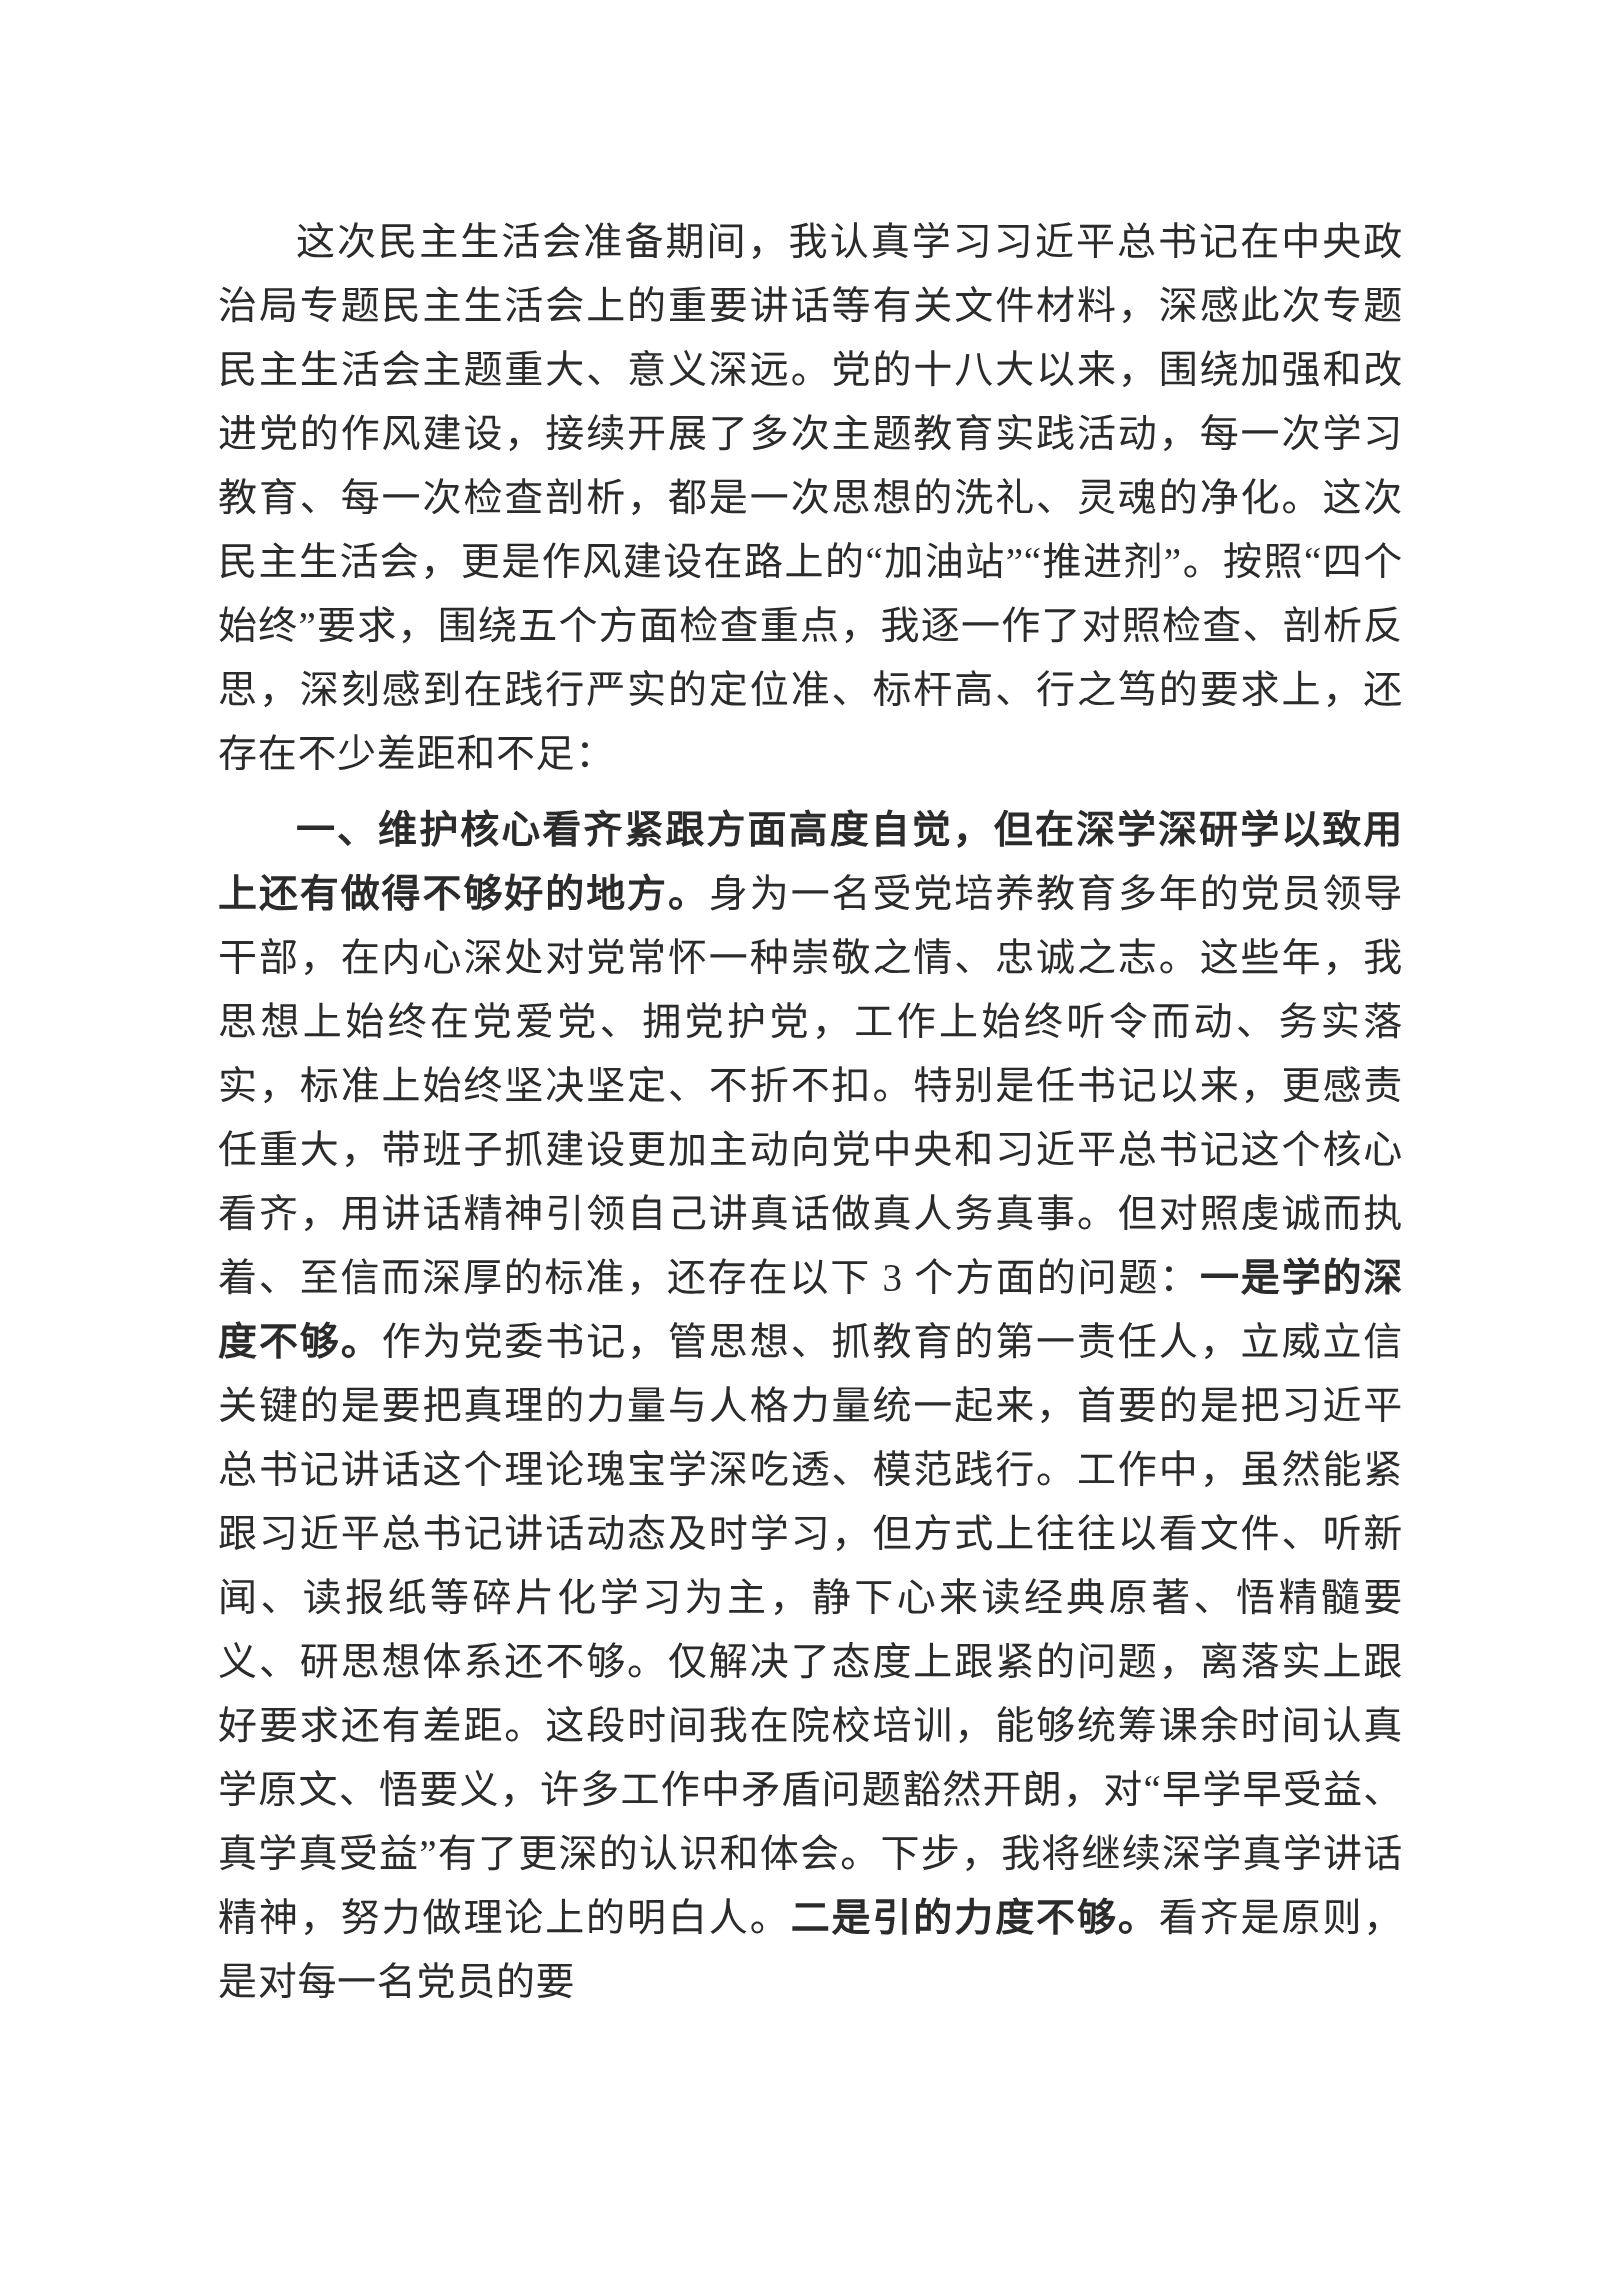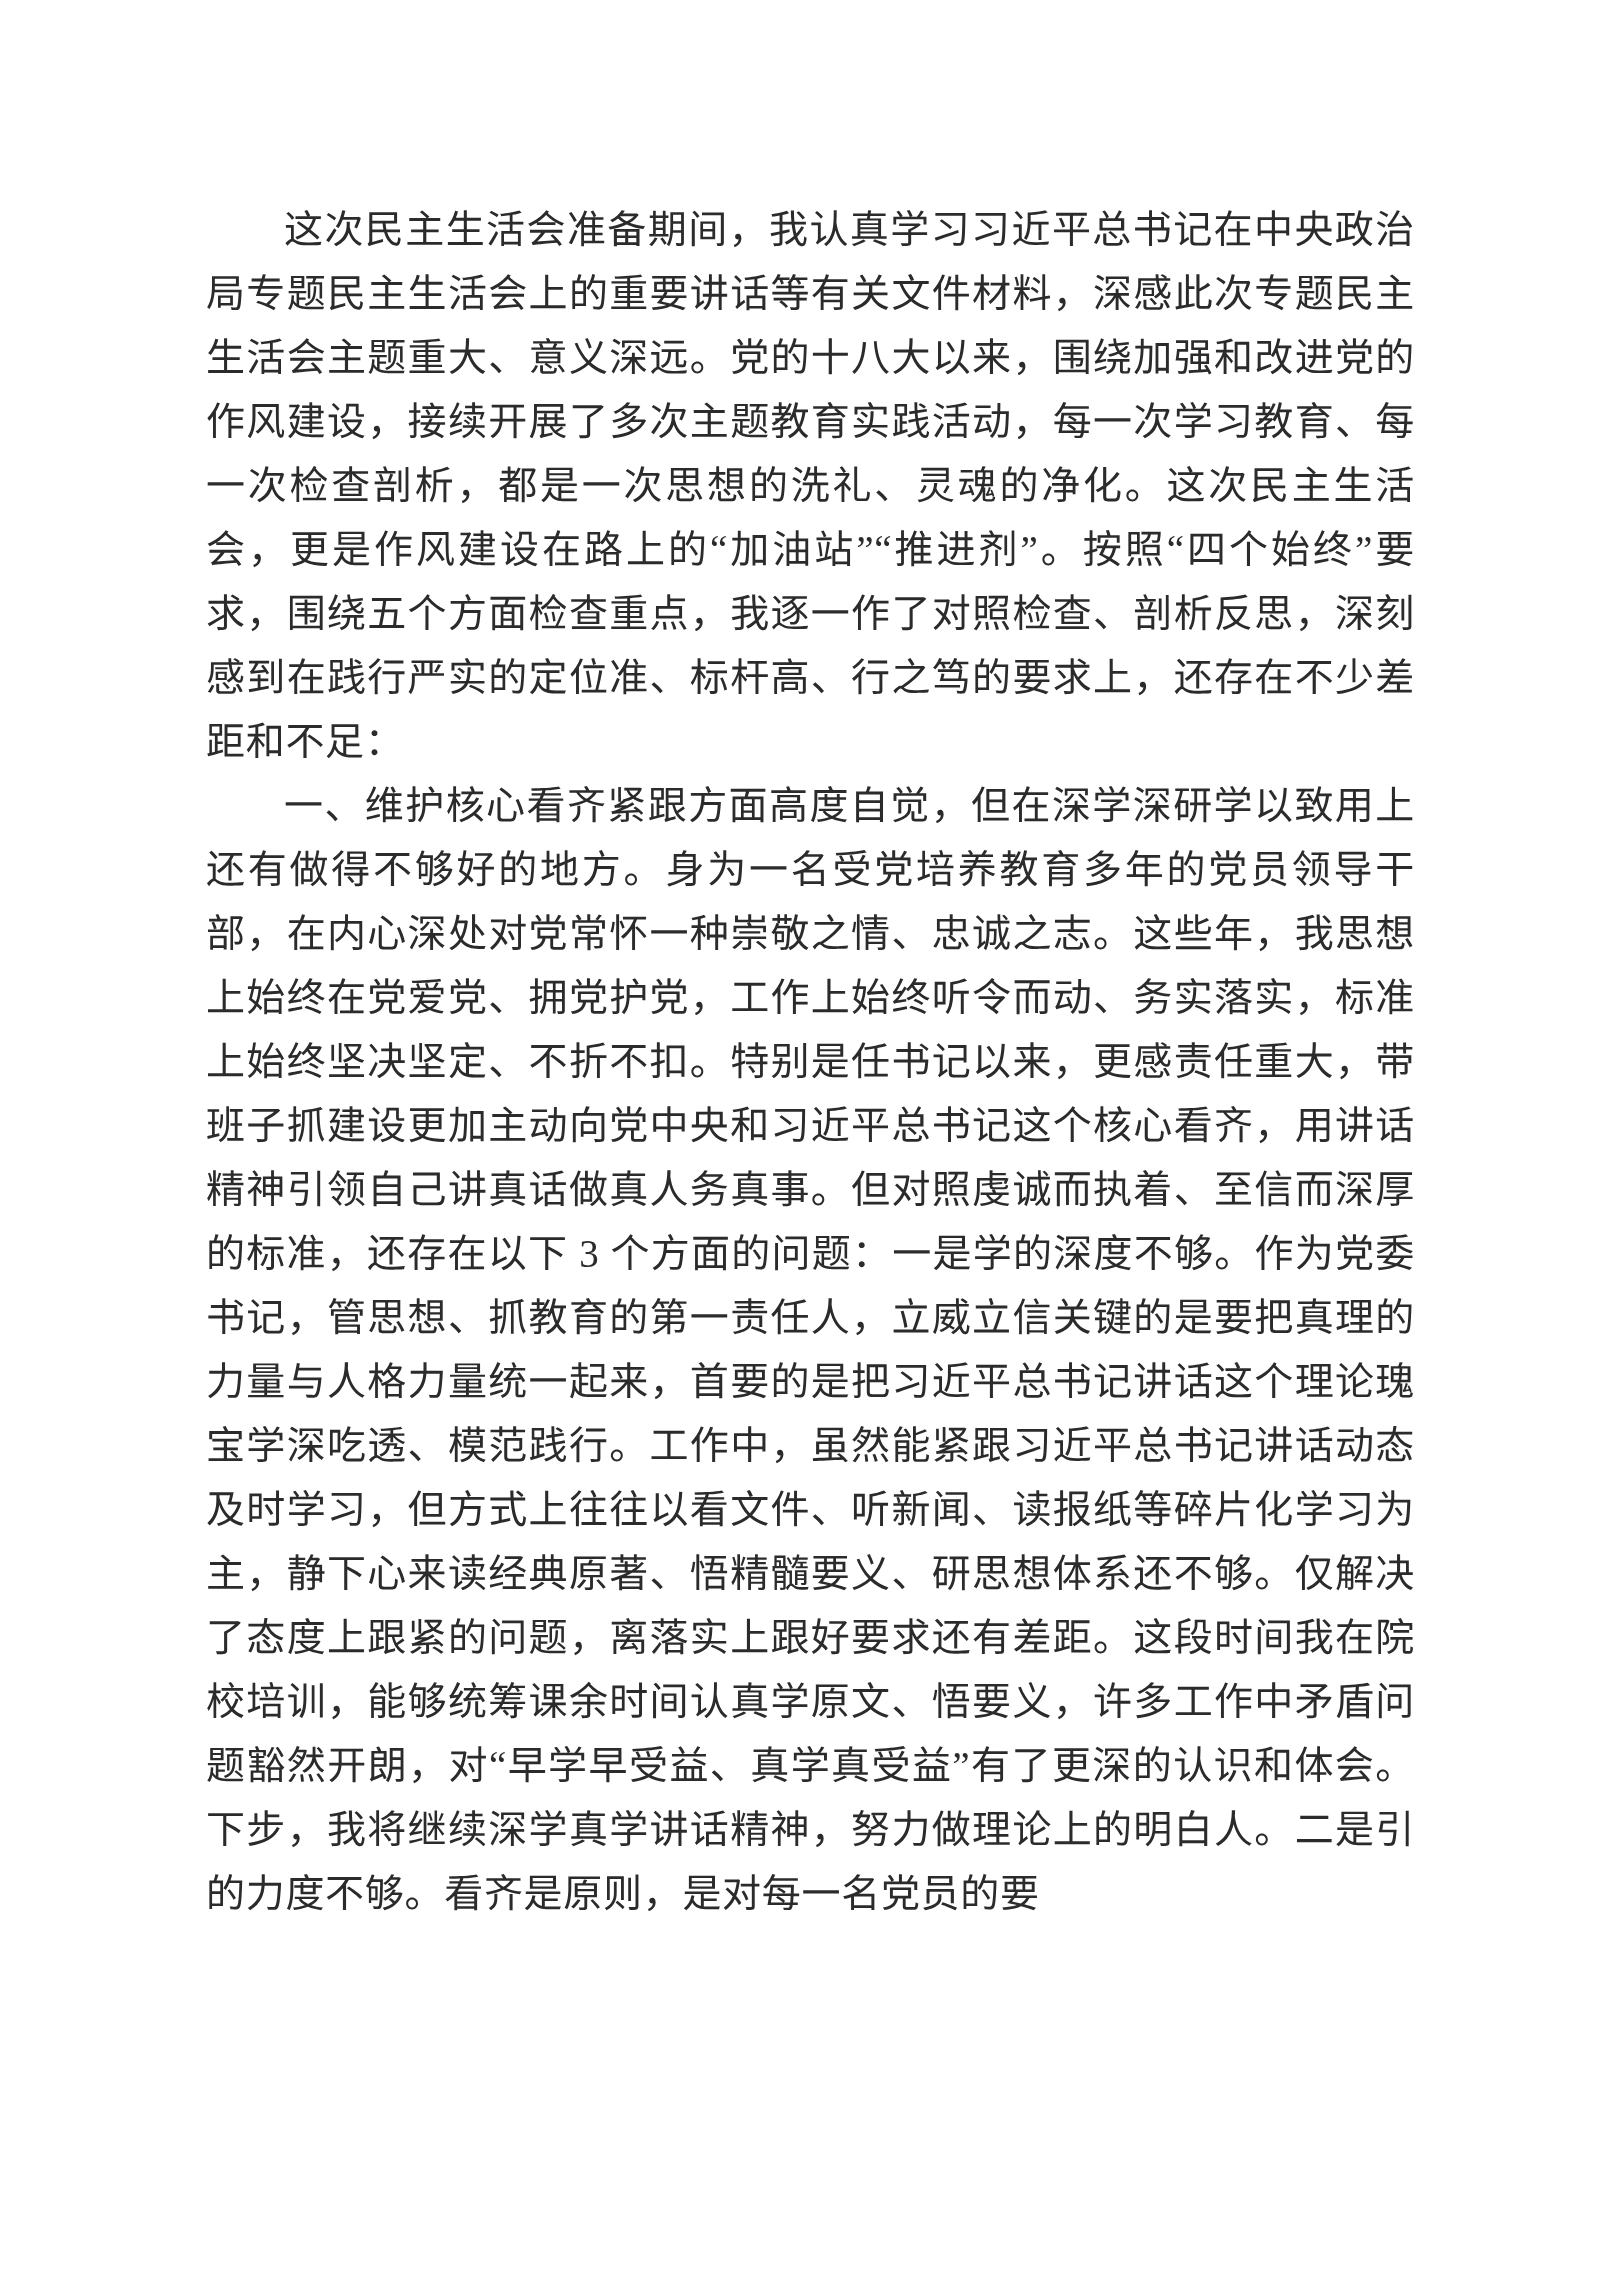--- a/index.html
+++ b/index.html
@@ -16,33 +16,33 @@
     box-sizing: border-box;
     padding: 198px 208px 0 206px;
     overflow: hidden;
     font-family: "Liberation Serif", "DejaVu Serif", serif;
     color: #2b2b2b;
   }
   .doc-body {
     width: 100%;
   }
   .doc-body p {
-    margin: 0;
+    margin: 12px;
     padding: 0;
     font-size: 39px;
     line-height: 64px;
     text-align: justify;
     text-justify: inter-character;
     text-indent: 2em;
     letter-spacing: 0.7px;
     word-break: break-all;
     overflow-wrap: anywhere;
   }
   .doc-body .run-bold {
-    font-weight: normal;
+    font-weight: bold;
   }
   .doc-body .run-regular {
     font-weight: normal;
   }
 </style>
 </head>
 <body>
 
 <div class="page">
   <div class="doc-body">

